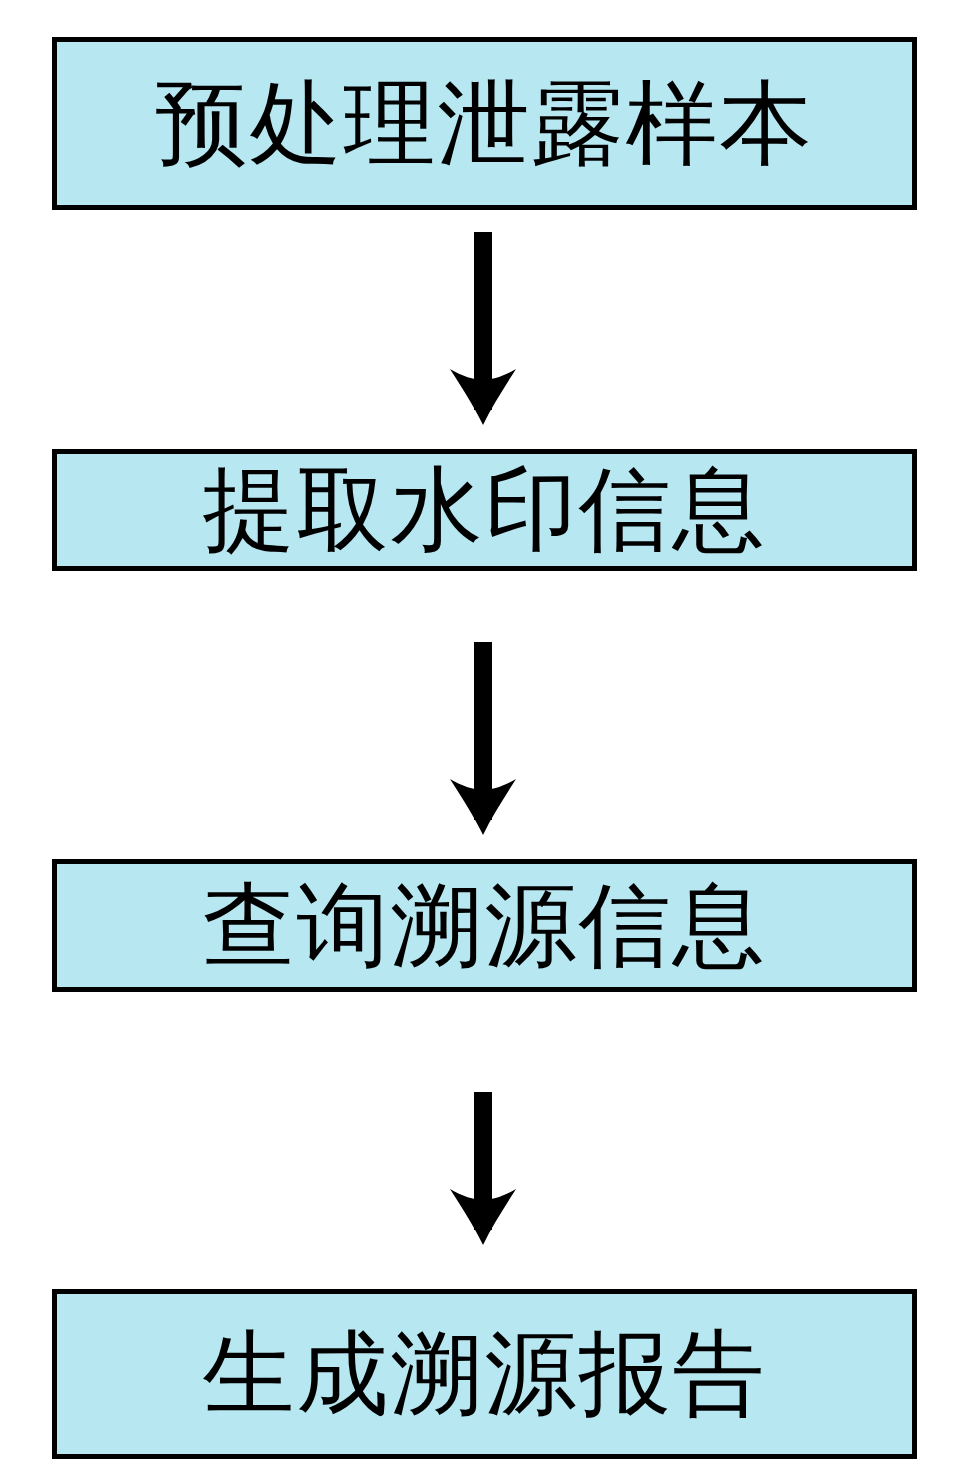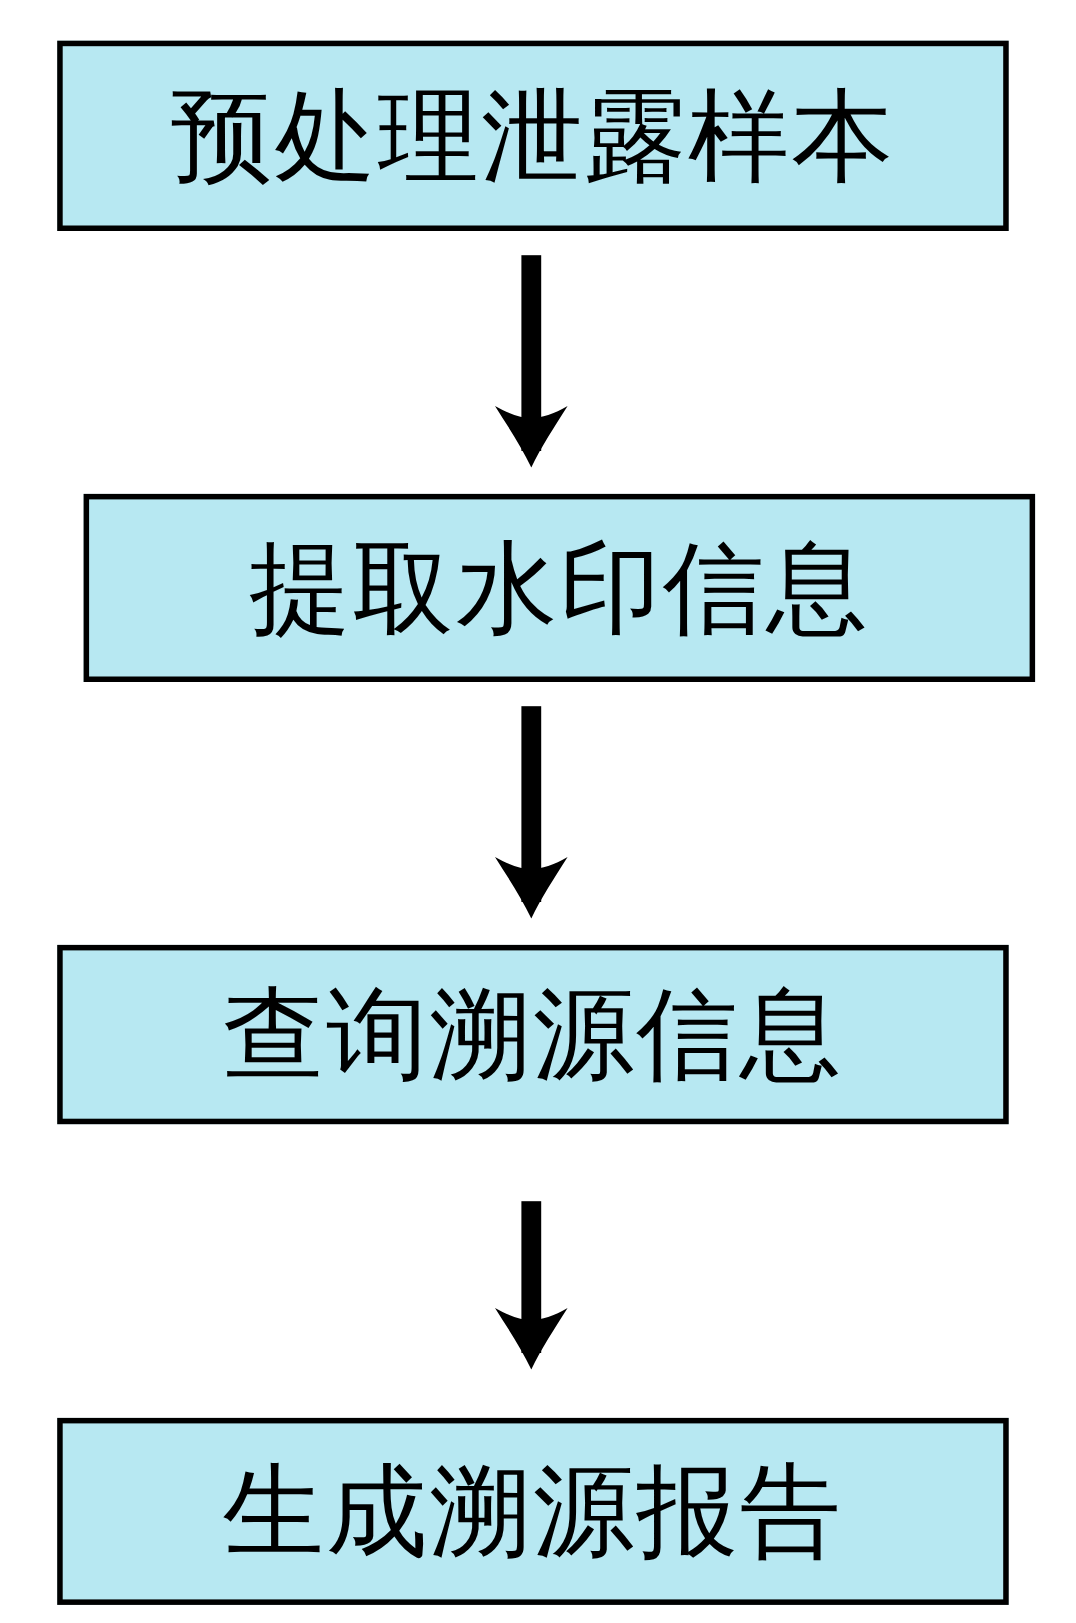--- a/index.html
+++ b/index.html
@@ -63,36 +63,36 @@
     <svg viewBox="0 0 978 239" preserveAspectRatio="none" aria-hidden="true">
       <rect x="474" y="22" width="18" height="178" fill="#000000"></rect>
       <path d="M 483 215
                C 474 196, 462 178, 450 159
                C 462 166, 474 170, 483 170
                C 492 170, 504 166, 516 159
                C 504 178, 492 196, 483 215 Z" fill="#000000"></path>
     </svg>
   </div>
 
-  <div class="node" style="top:449px; height:171px;margin-left:24px;">
+  <div class="node" style="top:449px; height:122px;">
     <span class="node-label">提取水印信息</span>
   </div>
 
   <div class="edge" style="top:620px; height:239px;">
     <svg viewBox="0 0 978 239" preserveAspectRatio="none" aria-hidden="true">
       <rect x="474" y="22" width="18" height="178" fill="#000000"></rect>
       <path d="M 483 215
                C 474 196, 462 178, 450 159
                C 462 166, 474 170, 483 170
                C 492 170, 504 166, 516 159
                C 504 178, 492 196, 483 215 Z" fill="#000000"></path>
     </svg>
   </div>
 
-  <div class="node" style="top:859px; height:163px;">
+  <div class="node" style="top:859px; height:133px;">
     <span class="node-label">查询溯源信息</span>
   </div>
 
   <div class="edge" style="top:1029px; height:240px;">
     <svg viewBox="0 0 978 240" preserveAspectRatio="none" aria-hidden="true">
       <rect x="474" y="63" width="18" height="138" fill="#000000"></rect>
       <path d="M 483 216
                C 474 197, 462 179, 450 160
                C 462 167, 474 171, 483 171
                C 492 171, 504 167, 516 160

